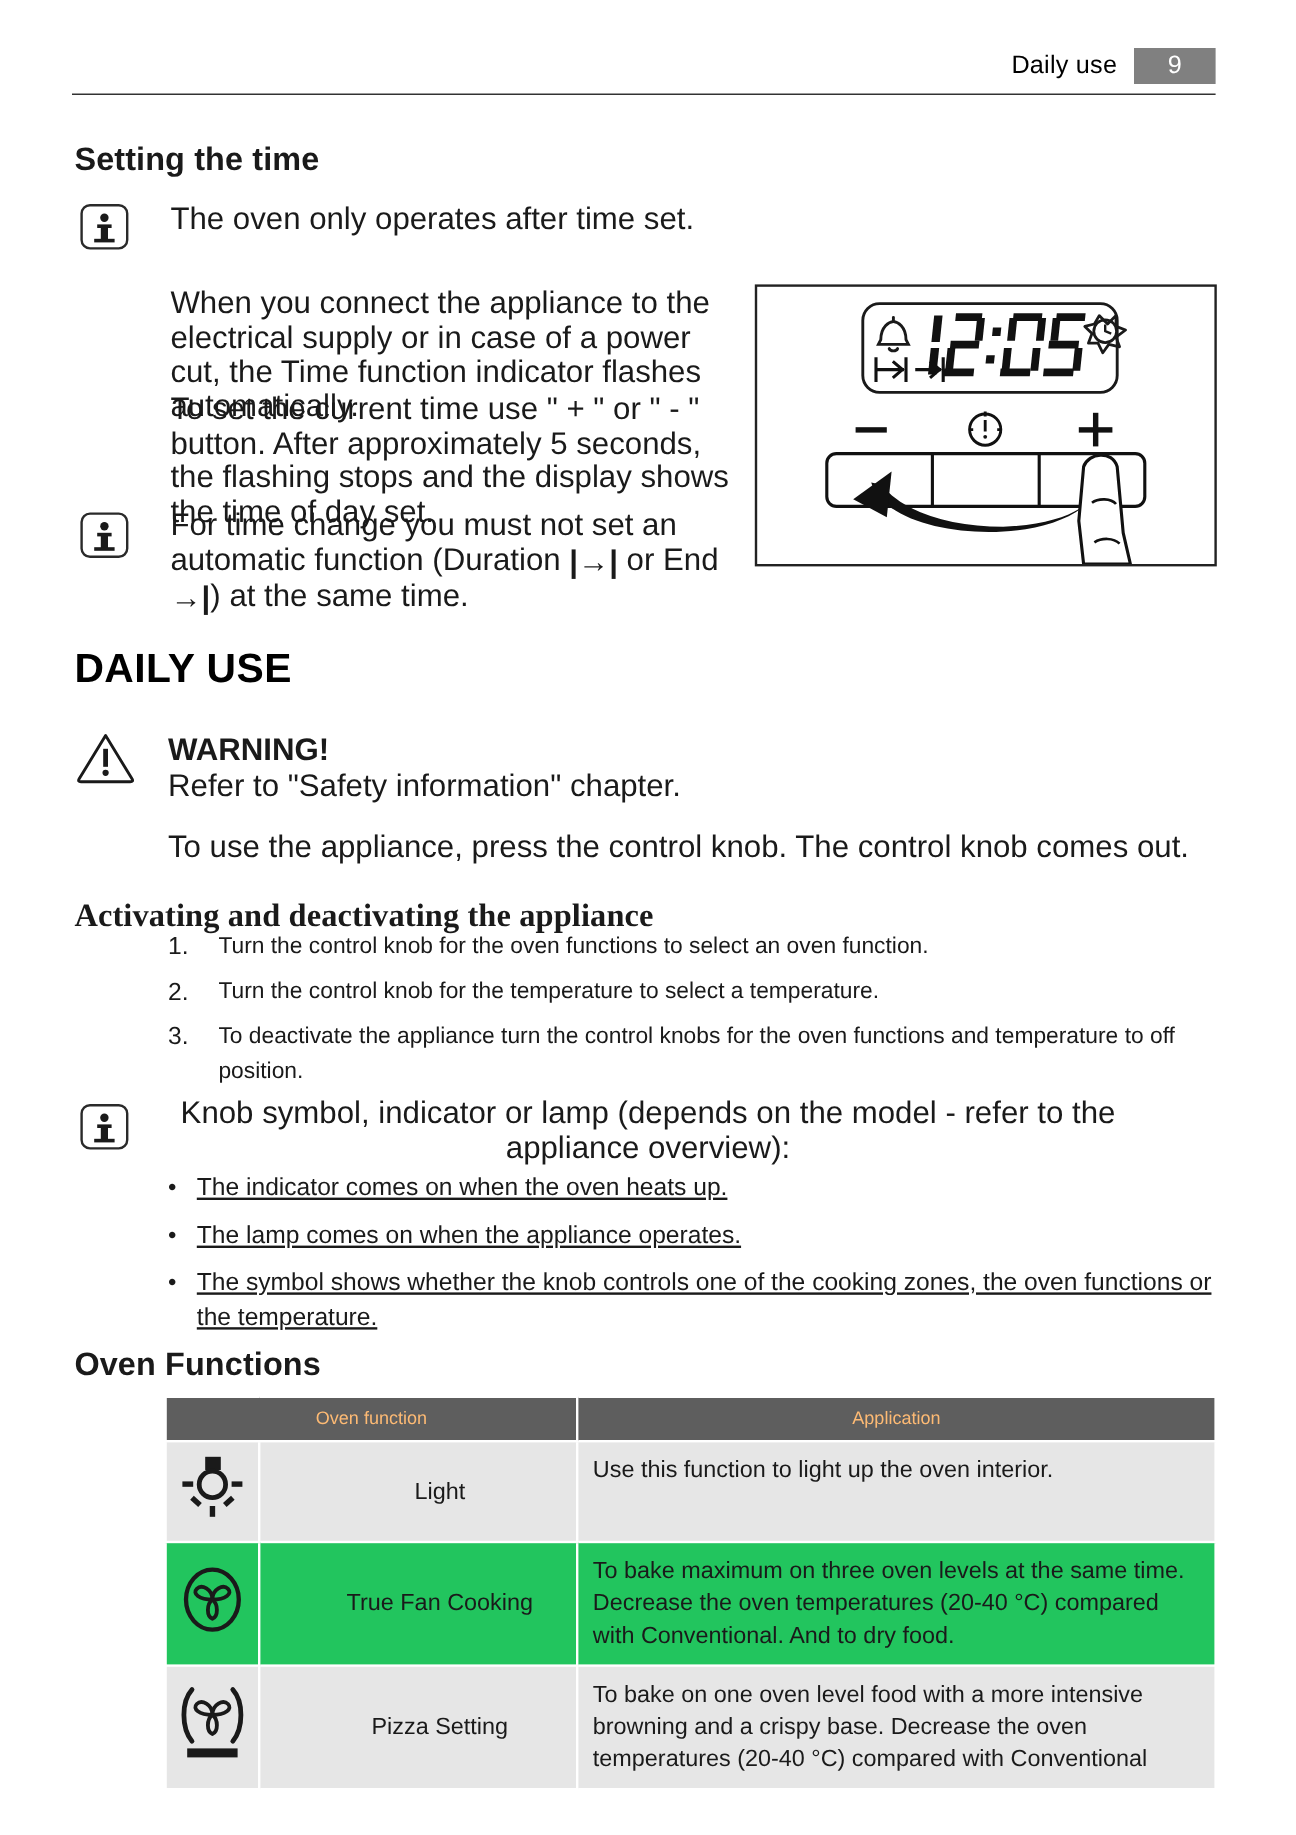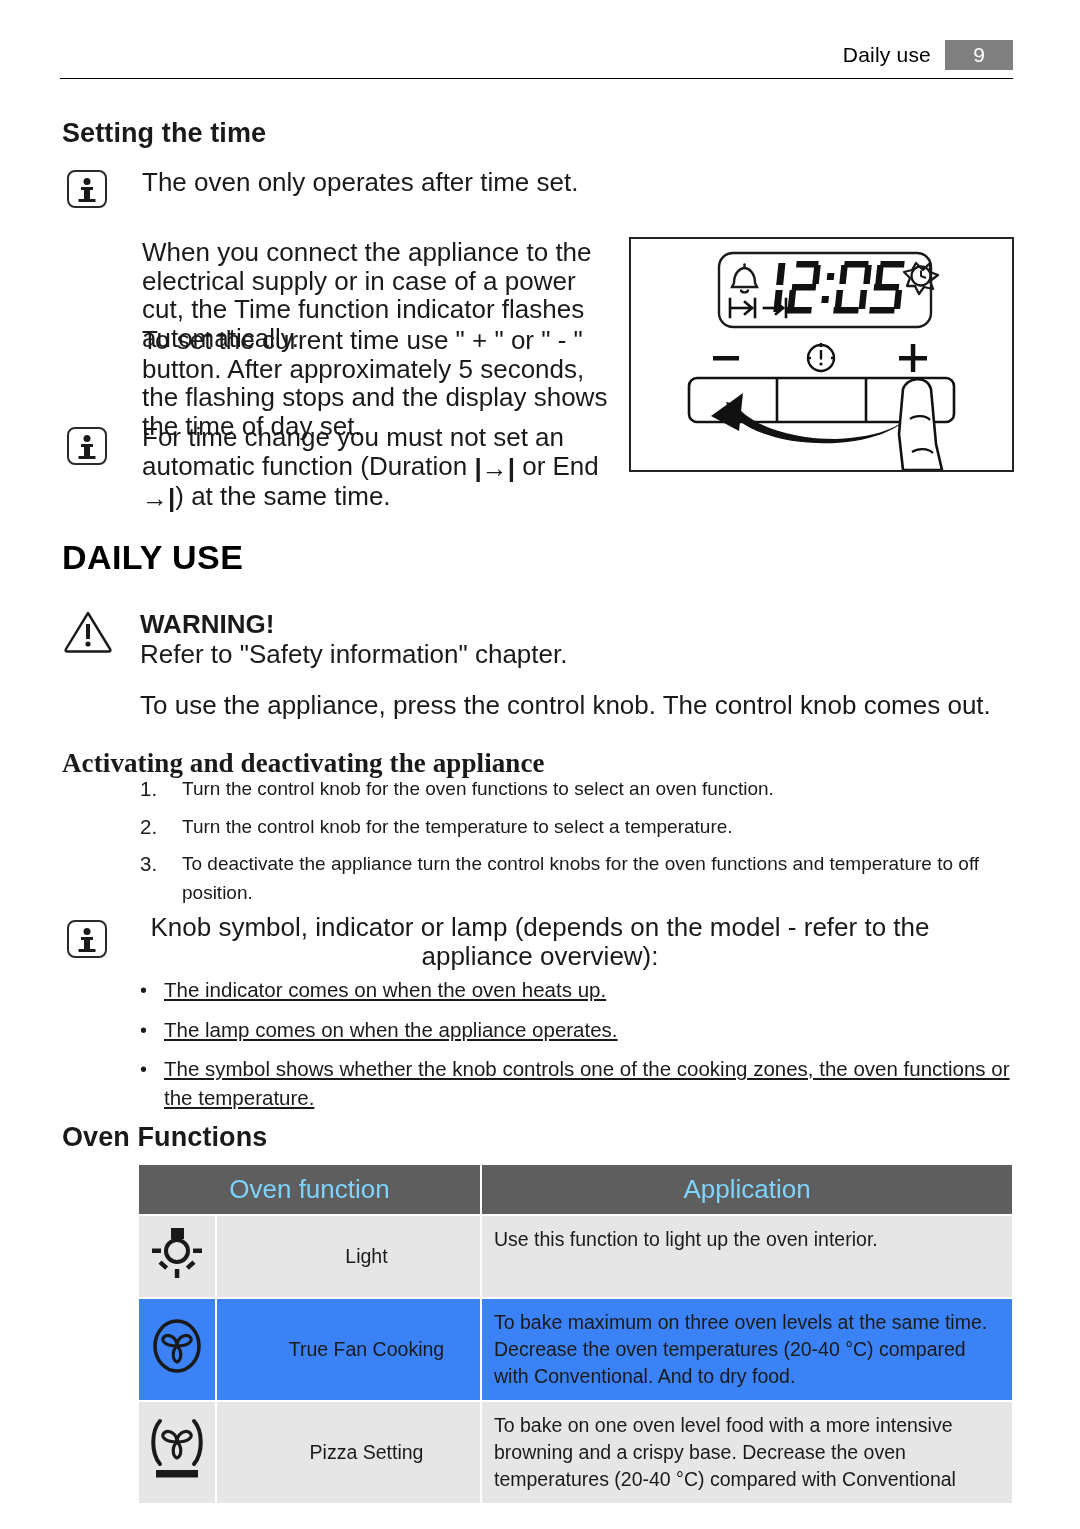--- a/index.html
+++ b/index.html
@@ -157,23 +157,23 @@
   }
 
   
   .fn-table {
     position: absolute;
     border-collapse: collapse;
     table-layout: fixed;
   }
   .fn-table th {
     background: #5e5e5e;
-    color: #7dd3fc;
+    color: #fdba74;
     font-weight: normal;
-    font-size: 26px;
+    font-size: 15px;
     padding: 9px 4px;
     text-align: center;
     border: 2px solid #ffffff;
   }
   .fn-table td {
     font-size: 19.5px;
     line-height: 27px;
     color: #1a1a1a;
     border: 2px solid #ffffff;
     vertical-align: top;
@@ -184,21 +184,21 @@
     padding: 6px 0 6px 0;
     text-align: center;
     vertical-align: middle;
   }
   .fn-table td.name {
     text-align: center;
     vertical-align: middle;
     padding-left: 48px;
   }
   .row-a td { background: #e6e6e6; }
-  .row-b td { background: #3b82f6; }
+  .row-b td { background: #22c55e; }
   .fn-table td.app { text-align: left; }
 
   .inline-sym {
     display: inline-block;
     vertical-align: -2px;
   }
 </style>
 </head>
 <body>
 

